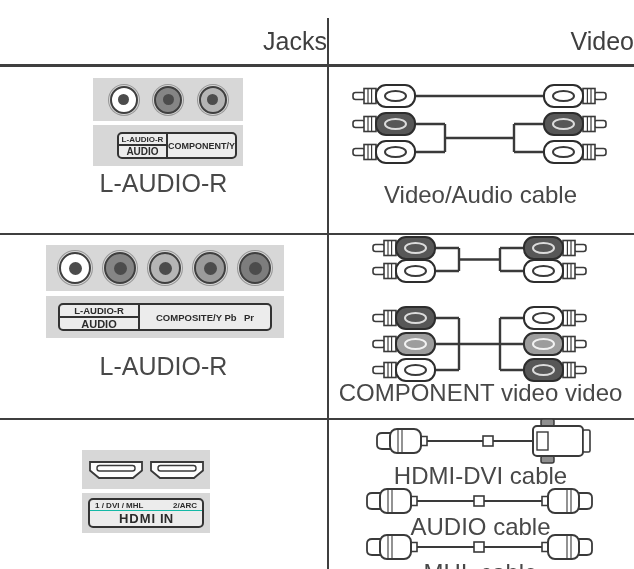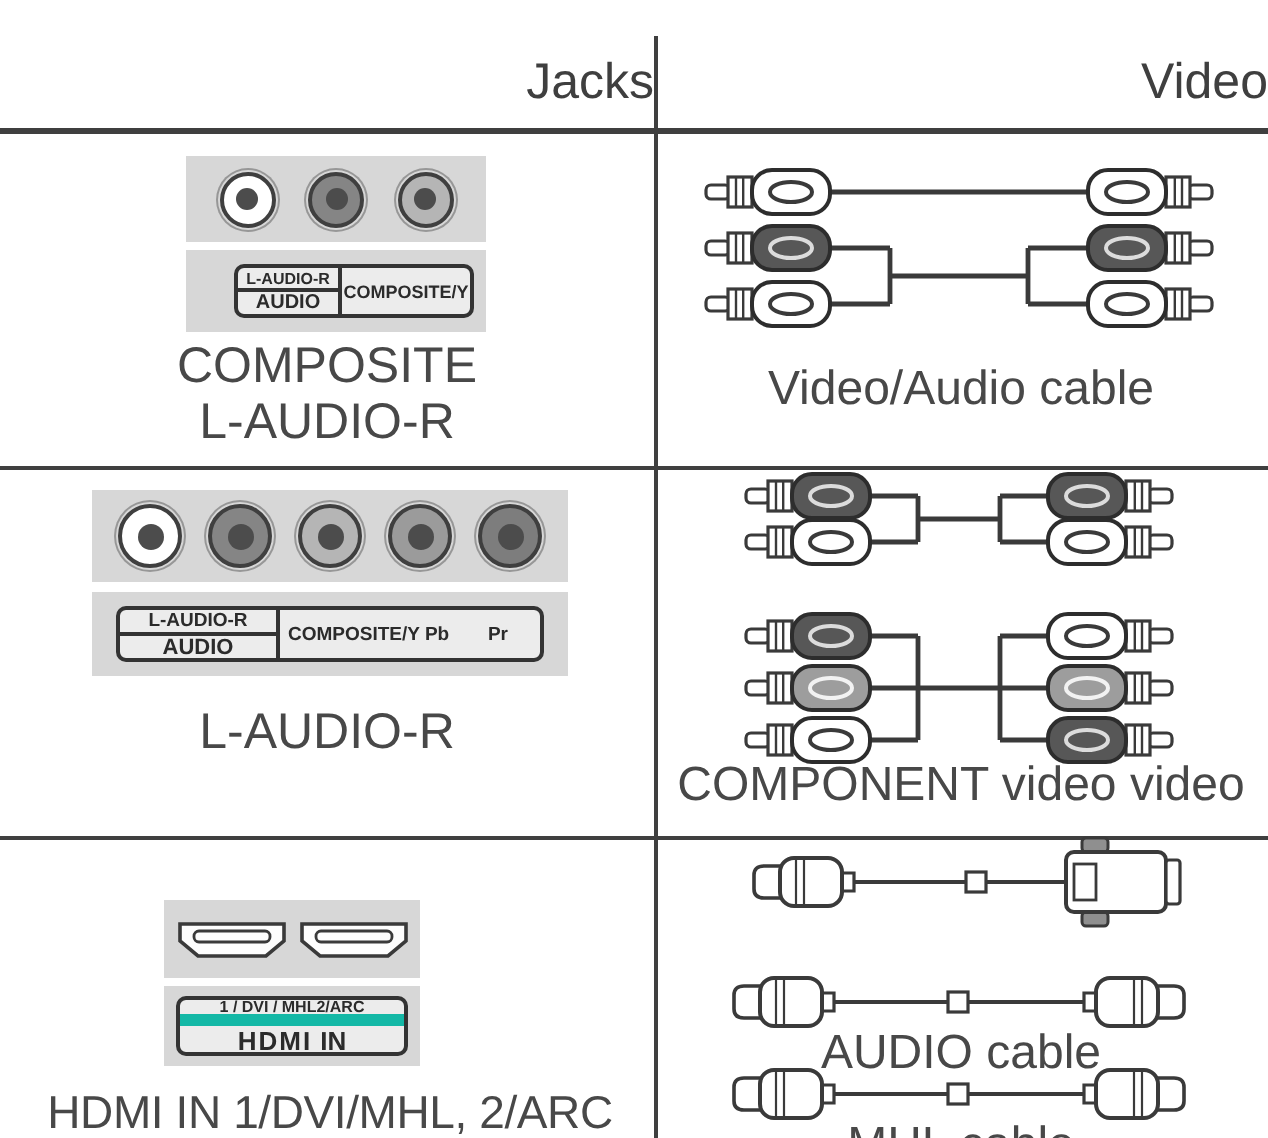--- a/index.html
+++ b/index.html
@@ -12,25 +12,25 @@
 .flexrow{display:flex;align-items:center;justify-content:space-evenly;height:100%}
 .rca{width:28px;height:28px;border-radius:50%;border:2px solid #3f3f3f;box-shadow:0 0 0 1px #d7d7d7,0 0 0 2px #979797;display:flex;align-items:center;justify-content:center}
 .rca .dot{display:block;width:11px;height:11px;border-radius:50%;background:#4c4c4c}
 .rca.lg{width:32px;height:32px}
 .rca.lg .dot{width:13px;height:13px}
 .label-box{position:absolute;display:flex;border:2px solid #333;border-radius:5px;background:#ececec;color:#2b2b2b}
 .lb-left{display:flex;flex-direction:column;border-right:2px solid #333}
 .lb-top{flex:1;display:flex;align-items:center;justify-content:center;border-bottom:2px solid #333;white-space:nowrap;font-weight:600}
 .lb-bot{flex:1;display:flex;align-items:center;justify-content:center;font-weight:bold;white-space:nowrap}
 .lb-right{flex:1;display:flex;align-items:center;justify-content:center;font-weight:bold;white-space:nowrap}
-.lb-right2{flex:1;display:flex;align-items:center;justify-content:space-between;font-weight:bold;padding:0 16px 0 4px;white-space:nowrap}
+.lb-right2{flex:1;display:flex;align-items:center;justify-content:space-between;font-weight:bold;padding:0 16px 0 16px;white-space:nowrap}
 .cap{position:absolute;left:0;width:327px;text-align:center;font-size:25px;line-height:28px;color:#484848}
 .ccap{position:absolute;left:327px;width:307px;text-align:center;font-size:24px;line-height:26px;color:#484848}
 .ports{display:flex;align-items:center;justify-content:center;gap:9px;height:100%}
-.hdmi-lb-top{display:flex;justify-content:center;align-items:center;height:13px;padding:0 5px;border-bottom:6px solid #14b8a6;font-size:8px;font-weight:600;white-space:nowrap}
+.hdmi-lb-top{display:flex;justify-content:space-between;align-items:center;height:13px;padding:0 5px;border-bottom:1px solid #14b8a6;font-size:8px;font-weight:600;white-space:nowrap}
 .hdmi-lb-bot{flex:1;display:flex;align-items:flex-end;justify-content:center;gap:4px}
 .hdmi-logo{font-size:13px;font-weight:800;letter-spacing:1px}
 .hdmi-in{font-size:13px;font-weight:700}
 svg.g{position:absolute;overflow:visible}
 </style>
 </head>
 <body>
 
 
 
@@ -104,25 +104,24 @@
           <span class="dot"></span>
         </div>
     </div>
   </div>
   <div class="panel" style="left:93px;top:107px;width:150px;height:41px">
     <div class="label-box" style="left:24px;top:7px;width:120px;height:27px">
       <div class="lb-left" style="width:52px;font-size:8px">
         <div class="lb-top">L-AUDIO-R</div>
         <div class="lb-bot" style="font-size:10px">AUDIO</div>
       </div>
-      <div class="lb-right" style="font-size:9px">COMPOSITE/Y</div>
+      <div class="lb-right" style="font-size:9px">COMPONENT/Y</div>
     </div>
   </div>
   <div class="cap" style="top:151px">
-    <div>COMPOSITE</div>
     <div>L-AUDIO-R</div>
   </div>
 
   <svg class="g" style="left:337px;top:58px" width="285" height="100" viewBox="0 0 285 100">
     <path d="M78,20 H207" stroke="#3a3a3a" stroke-width="2.4" fill="none"></path>
     <path d="M78,48 H108 M78,76 H108 M108,48 V76 M108,62 H177 M177,48 V76 M177,48 H207 M177,76 H207" stroke="#3a3a3a" stroke-width="2.4" fill="none"></path>
     <use href="#rca-light" transform="translate(16,20)"></use>
     <use href="#rca-light" transform="translate(269,20) scale(-1,1)"></use>
     <use href="#rca-dark" transform="translate(16,48)"></use>
     <use href="#rca-dark" transform="translate(269,48) scale(-1,1)"></use>
@@ -200,28 +199,28 @@
       <div class="hdmi-lb-top">
         <span>1 / DVI / MHL</span>
         <span>2/ARC</span>
       </div>
       <div class="hdmi-lb-bot">
         <span class="hdmi-logo">HDMI</span>
         <span class="hdmi-in">IN</span>
       </div>
     </div>
   </div>
-  <div class="cap" style="top:524px;width:330px;font-size:23px;letter-spacing:-0.2px">HDMI IN 1/DVI/MHL, 2/ARC</div>
 
   <svg class="g" style="left:337px;top:400px" width="285" height="46" viewBox="0 0 285 46">
     <path d="M90,23 H146 M156,23 H196" stroke="#3a3a3a" stroke-width="2" fill="none"></path>
     <rect x="146" y="18" width="10" height="10" fill="#fff" stroke="#3a3a3a" stroke-width="1.6"></rect>
     <use href="#hdmi-plug" transform="translate(40,23)"></use>
     <use href="#dvi-plug" transform="translate(196,23)"></use>
   </svg>
+  <div class="ccap" style="top:445px">HDMI-DVI cable</div>
 
   <svg class="g" style="left:337px;top:470px" width="285" height="28" viewBox="0 0 285 28">
     <path d="M80,13 H137 M147,13 H205" stroke="#3a3a3a" stroke-width="2" fill="none"></path>
     <rect x="137" y="8" width="10" height="10" fill="#fff" stroke="#3a3a3a" stroke-width="1.6"></rect>
     <use href="#hdmi-plug" transform="translate(30,13)"></use>
     <use href="#hdmi-plug" transform="translate(255,13) scale(-1,1)"></use>
   </svg>
   <div class="ccap" style="top:496px">AUDIO cable</div>
 
   <svg class="g" style="left:337px;top:516px" width="285" height="28" viewBox="0 0 285 28">

